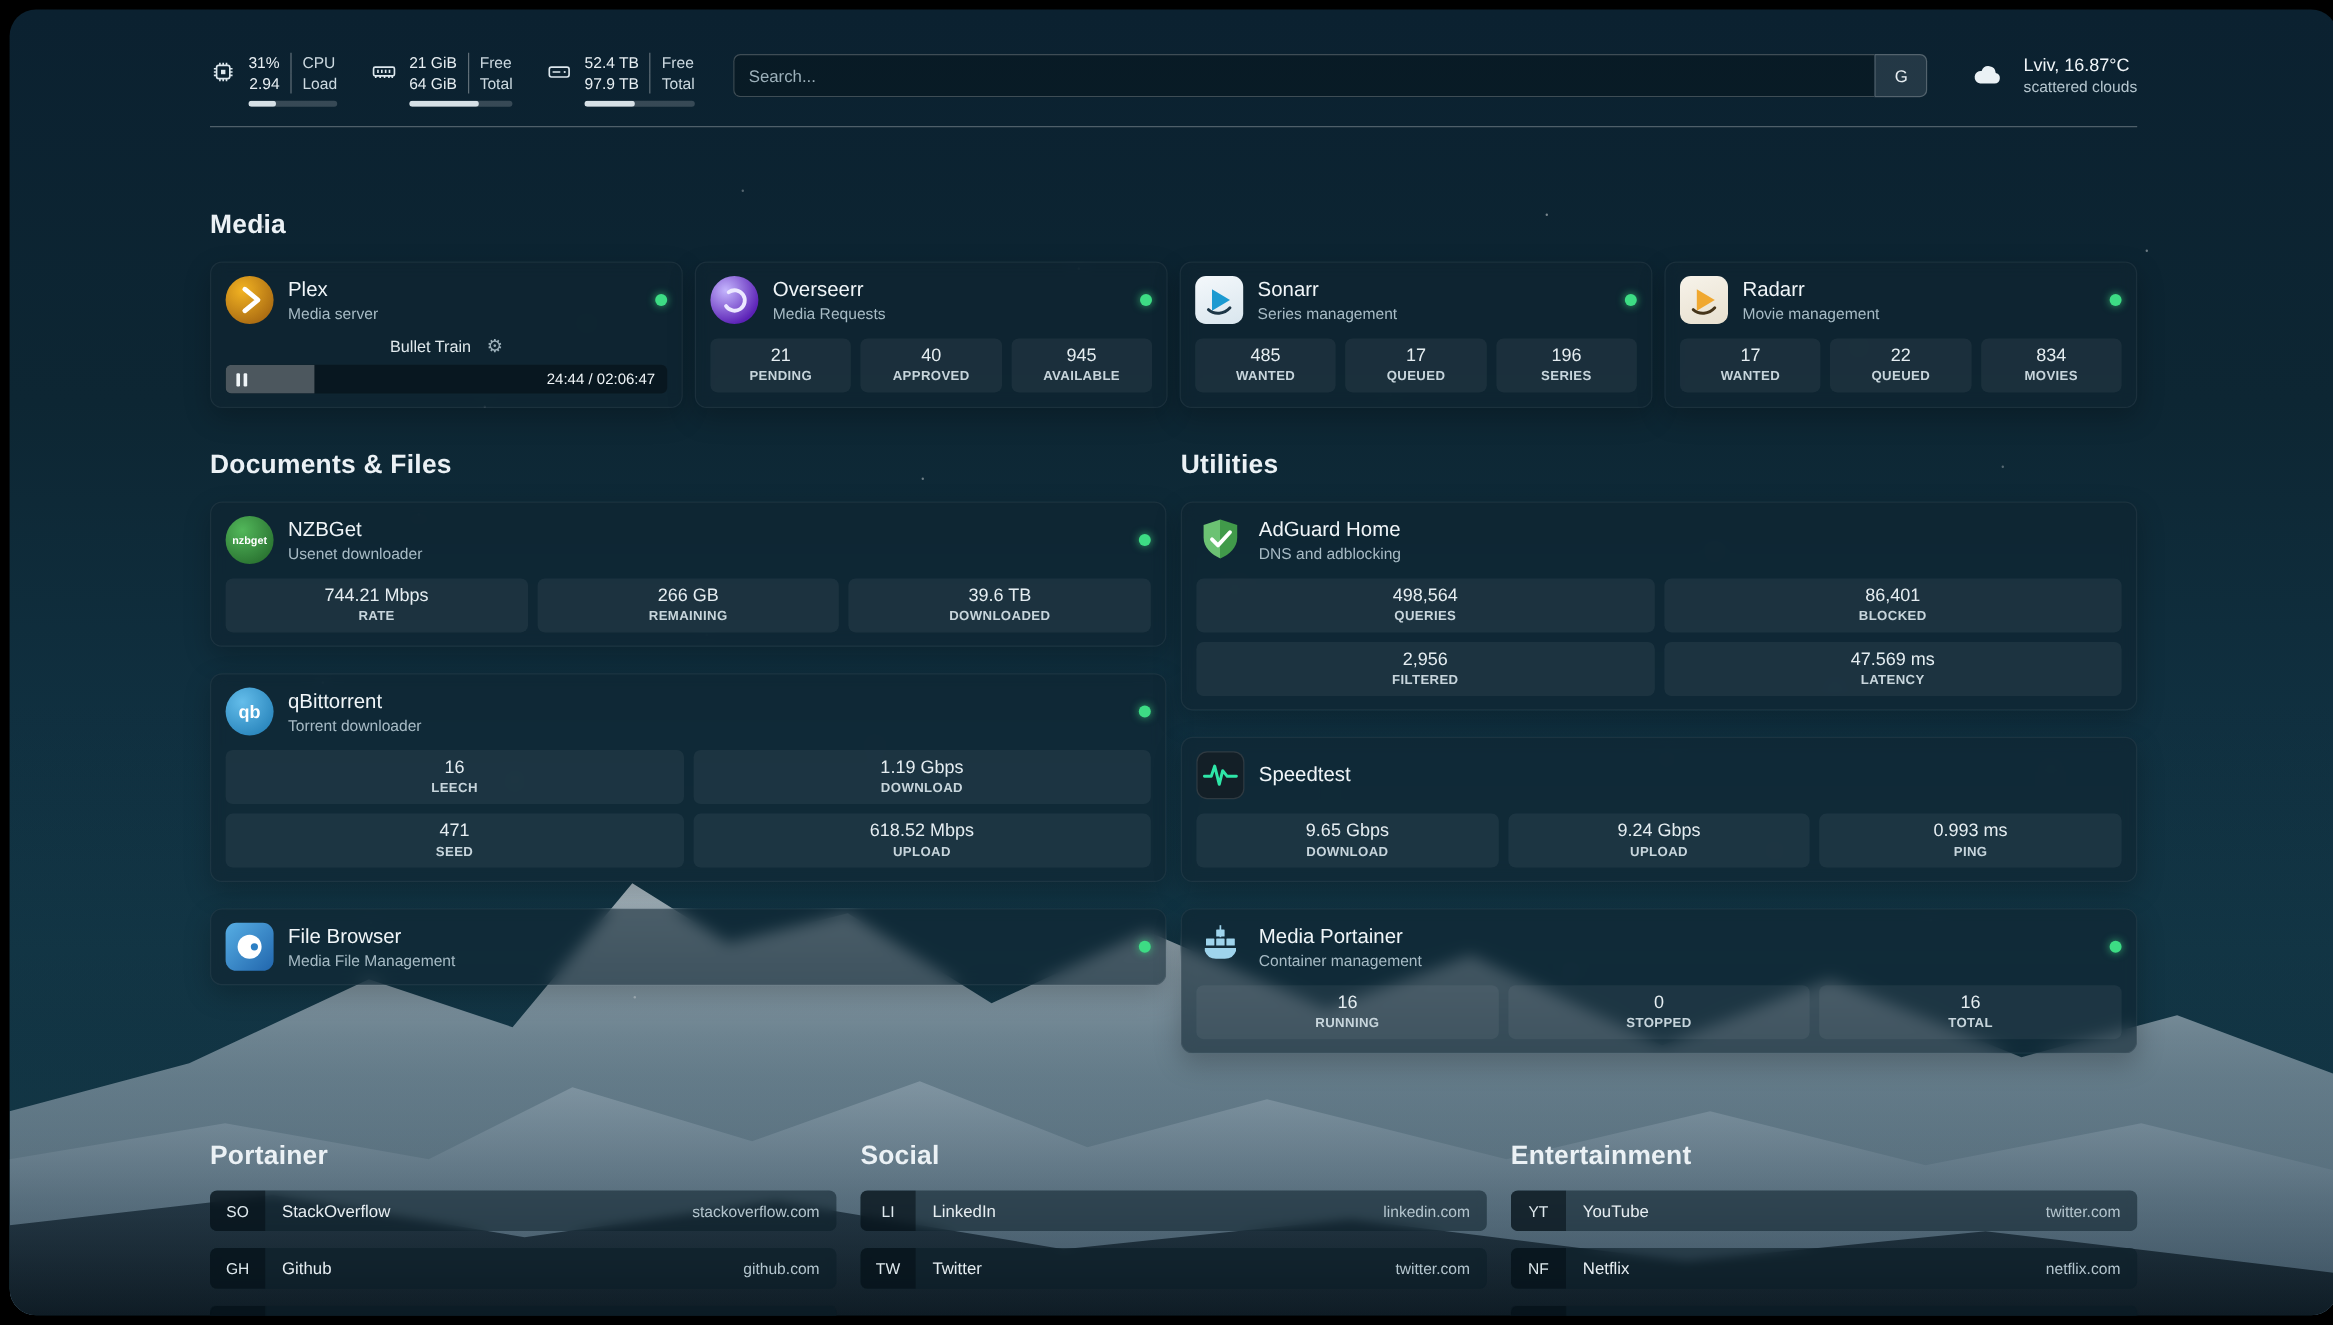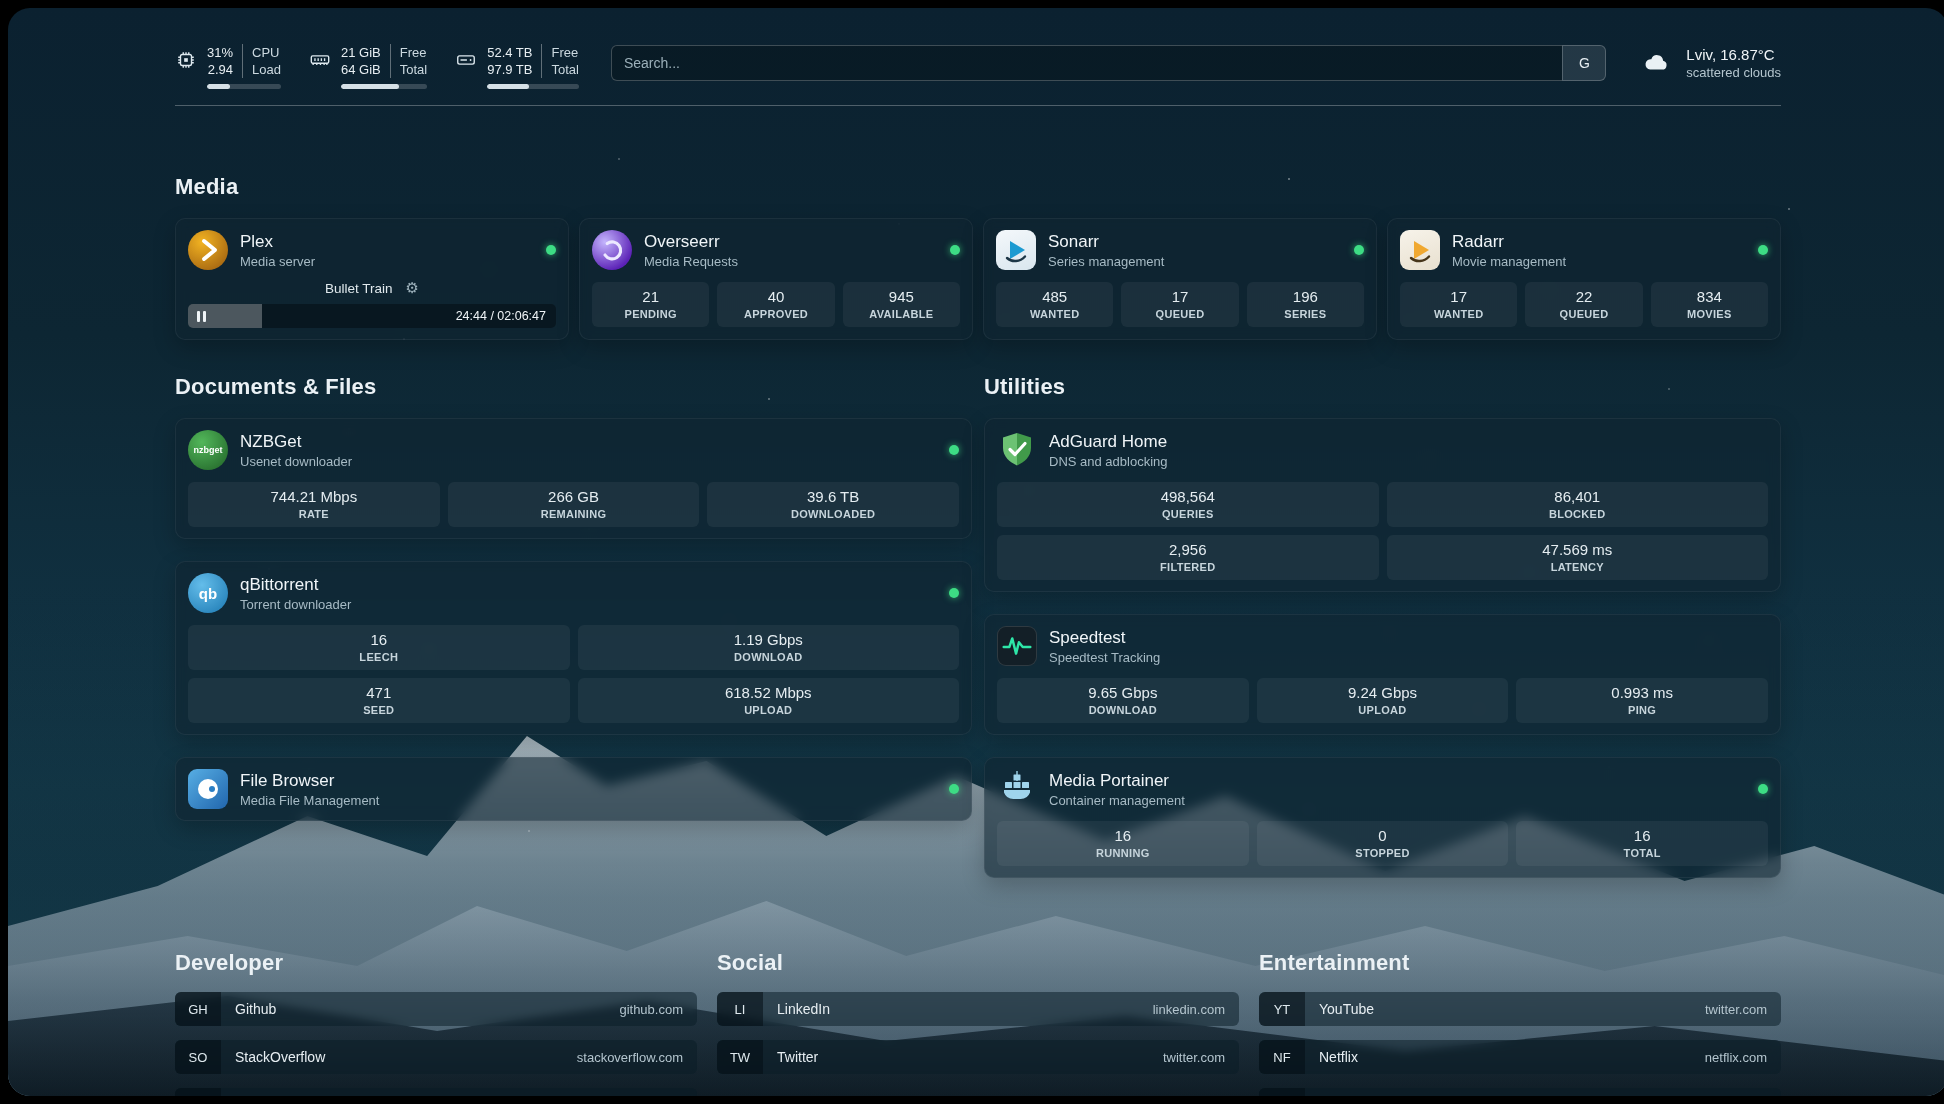--- a/index.html
+++ b/index.html
@@ -479,21 +479,20 @@
 
         <div class="card">
           <div class="card-head">
             <span class="svc-icon tile st-bg">
               <svg viewBox="0 0 40 40" width="40" height="40">
                 <polyline points="6,21 12,21 15,12 19,28 22,16 26,21 34,21" fill="none" stroke="#2ee6a8" stroke-width="2.6" stroke-linecap="round" stroke-linejoin="round"></polyline>
               </svg>
             </span>
             <div class="titles">
               <div class="svc-title">Speedtest</div>
-              <div class="svc-sub">Speedtest Tracking</div>
             </div>
           </div>
           <div class="stats c3">
             <div class="stat">
               <div class="stat-v">9.65 Gbps</div>
                 <div class="stat-l">DOWNLOAD</div>
             </div>
             <div class="stat">
               <div class="stat-v">9.24 Gbps</div>
                 <div class="stat-l">UPLOAD</div>
@@ -539,32 +538,32 @@
                 <div class="stat-l">TOTAL</div>
             </div>
           </div>
         </div>
       </div>
     </div>
 
     <div class="bookmarks">
 
       <div class="bm-col">
-        <h2 class="section">Developer</h2>
+        <h2 class="section">Portainer</h2>
+        <div class="bm-row">
+          <span class="bm-abbr">SO</span>
+          <span class="bm-name">StackOverflow</span>
+          <span class="bm-url">stackoverflow.com</span>
+        </div>
         <div class="bm-row">
           <span class="bm-abbr">GH</span>
           <span class="bm-name">Github</span>
           <span class="bm-url">github.com</span>
         </div>
         <div class="bm-row">
-          <span class="bm-abbr">SO</span>
-          <span class="bm-name">StackOverflow</span>
-          <span class="bm-url">stackoverflow.com</span>
-        </div>
-        <div class="bm-row">
           <span class="bm-abbr">DT</span>
           <span class="bm-name">DEV</span>
           <span class="bm-url">dev.to</span>
         </div>
       </div>
 
       <div class="bm-col">
         <h2 class="section">Social</h2>
         <div class="bm-row">
           <span class="bm-abbr">LI</span>

